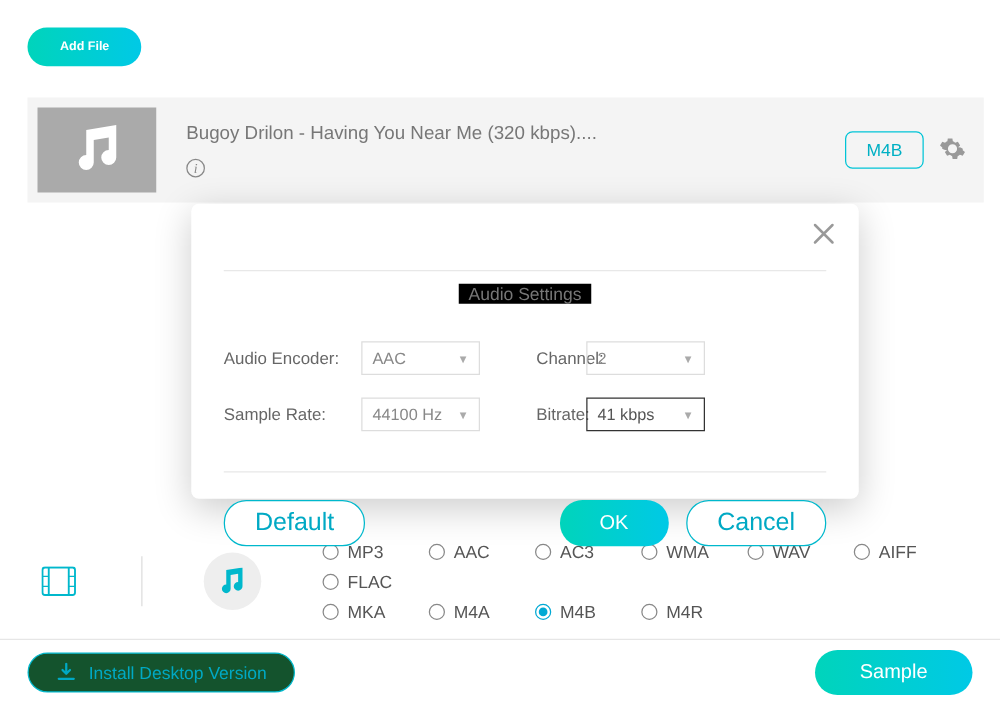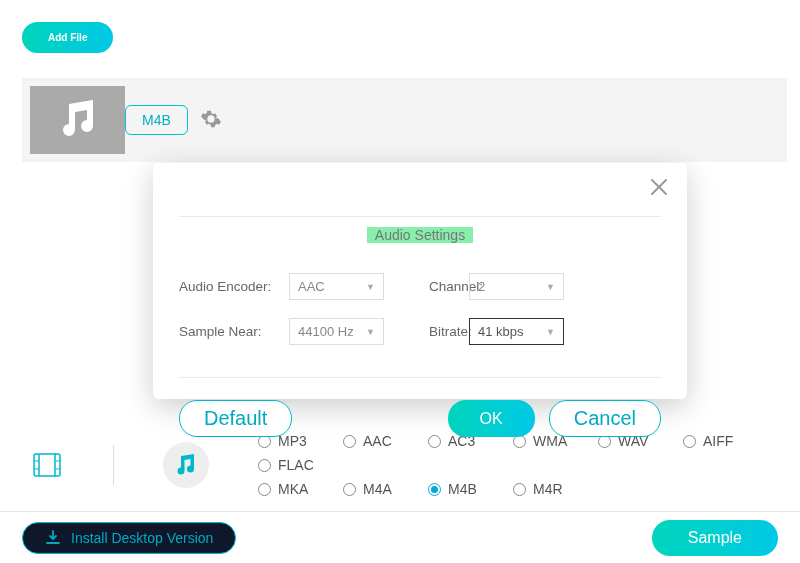--- a/index.html
+++ b/index.html
@@ -14,26 +14,26 @@
 .format-area { position: absolute; bottom: 62px; left: 30px; right: 13px; display: flex; align-items: center; gap: 31px; }
 .cat-icon { width: 34px; height: 34px; display: flex; align-items: center; justify-content: center; }
 .cat-icon.active-cat { background: #eee; border-radius: 50%; width: 46px; height: 46px; }
 .vdiv { width: 1px; height: 40px; background: #ddd; margin: 0 18px; }
 .formats { display: flex; flex-wrap: wrap; flex: 1; gap: 0; }
 .fmt { width: 85px; display: flex; align-items: center; margin: 4px 0; }
 .radio { width: 13px; height: 13px; border: 1.5px solid #888; border-radius: 50%; margin-right: 7px; display: inline-flex; align-items: center; justify-content: center; }
 .radio.selected { border-color: #00a9d4; }
 .radio.selected::after { content: ''; width: 7px; height: 7px; background: #00a9d4; border-radius: 50%; }
 .bottom-bar { position: absolute; bottom: 0; left: 0; right: 0; height: 52px; border-top: 1px solid #e6e6e6; display: flex; align-items: center; padding: 0 22px; }
-.install-btn { border: 1.5px solid #00b8cc; color: #00a9c4; background: #0f172a; border-radius: 20px; padding: 7px 22px; display: flex; align-items: center; gap: 10px; font-size: 14px; cursor: pointer; }
+.install-btn { border: 1.5px solid #00b8cc; color: #00a9c4; background: #14532d; border-radius: 20px; padding: 7px 22px; display: flex; align-items: center; gap: 10px; font-size: 14px; cursor: pointer; }
 .convert-btn { margin-left: auto; background: linear-gradient(90deg, #00d4bb, #00c9e6); color: #fff; border: none; border-radius: 20px; padding: 9px 36px; font-size: 16px; cursor: pointer; }
 .modal { position: absolute; top: 163px; left: 153px; width: 534px; height: 236px; background: #fff; border-radius: 6px; box-shadow: 0 8px 30px rgba(0,0,0,0.2); padding: 16px 26px; }
 .close-x { position: absolute; top: 14px; right: 18px; cursor: pointer; }
 .modal hr { border: none; border-top: 1px solid #e8e8e8; margin: 0; }
-.modal-title { text-align: center; margin: 28px 0 10px; font-size: 14px; color: #777; position: relative; top: -8px; background:#86efac; display:inline-block; padding:0 8px; }
+.modal-title { text-align: center; margin: 28px 0 10px; font-size: 14px; color: #777; position: relative; top: -8px; background:#000000; display:inline-block; padding:0 8px; }
 .modal-title-wrap { text-align:center; margin-top: 28px; margin-bottom: 10px; position: relative;}
 .modal-title-wrap hr { position:absolute; top:9px; left:0; right:0;}
 .settings-grid { display: grid; grid-template-columns: 110px 100px 68px 100px; column-gap: 0; row-gap: 18px; align-items: center; margin: 12px 0 32px; font-size: 13.5px; color: #666;}
 .settings-grid .lbl { }
 .dd { border: 1px solid #ddd; padding: 5px 8px; display: flex; justify-content: space-between; align-items: center; color: #888; font-size: 13px; width: 95px;}
 .dd.active { border: 1.5px solid #333; color: #555; }
 .dd-arrow { font-size: 9px; color: #aaa; }
 .modal-actions { display: flex; align-items: center; margin-top: 22px; }
 .btn-outline { border: 1.5px solid #00b8cc; color: #00a9c4; background: #fff; border-radius: 18px; padding: 6px 24px; font-size: 20px; cursor: pointer; }
 .btn-fill { background: linear-gradient(90deg, #00d4bb, #00c9e6); color: #fff; border: none; border-radius: 18px; padding: 7px 32px; font-size: 16px; cursor: pointer; }
@@ -42,20 +42,24 @@
 </head>
 <body>
 
 <button class="add-file-btn">Add File</button>
 
 <div class="file-row">
   <div class="music-icon-box">
     <svg width="46" height="40" viewBox="0 0 46 40">
       <path d="M14 4 L38 0 L38 26 A6 6 0 1 1 32 20 L32 10 L20 12 L20 30 A6 6 0 1 1 14 24 Z" fill="#fff"></path>
     </svg>
+  </div>
+  <div class="file-title-area">
+    <div>Bugoy Drilon - Having You Near Me (320 kbps)....</div>
+    <span class="info-icon">i</span>
   </div>
   <span class="badge">M4B</span>
   <span class="gear-icon">
     <svg width="22" height="22" viewBox="0 0 24 24">
         <path fill="#999" d="M12 8a4 4 0 1 0 0 8a4 4 0 0 0 0-8zm9 4a7 7 0 0 1-.1 1.2l2 1.6l-2 3.4l-2.4-.9a7 7 0 0 1-2 1.2l-.4 2.5h-4l-.4-2.5a7 7 0 0 1-2-1.2l-2.4.9l-2-3.4l2-1.6A7 7 0 0 1 3 12a7 7 0 0 1 .1-1.2l-2-1.6l2-3.4l2.4.9a7 7 0 0 1 2-1.2L7.9 3h4l.4 2.5a7 7 0 0 1 2 1.2l2.4-.9l2 3.4l-2 1.6A7 7 0 0 1 21 12z"></path>
       </svg>
   </span>
 </div>
 
 <div class="format-area">
@@ -149,21 +153,21 @@
     <span class="lbl">Audio Encoder:</span>
     <span class="dd">
         <span>AAC</span>
         <span class="dd-arrow">▼</span>
       </span>
     <span class="lbl" style="margin-left:40px">Channel:</span>
     <span class="dd" style="margin-left:12px">
         <span>2</span>
         <span class="dd-arrow">▼</span>
       </span>
-    <span class="lbl">Sample Near:</span>
+    <span class="lbl">Sample Rate:</span>
     <span class="dd">
         <span>44100 Hz</span>
         <span class="dd-arrow">▼</span>
       </span>
     <span class="lbl" style="margin-left:40px">Bitrate:</span>
     <span class="dd active" style="margin-left:12px">
         <span>41 kbps</span>
         <span class="dd-arrow">▼</span>
       </span>
   </div>

